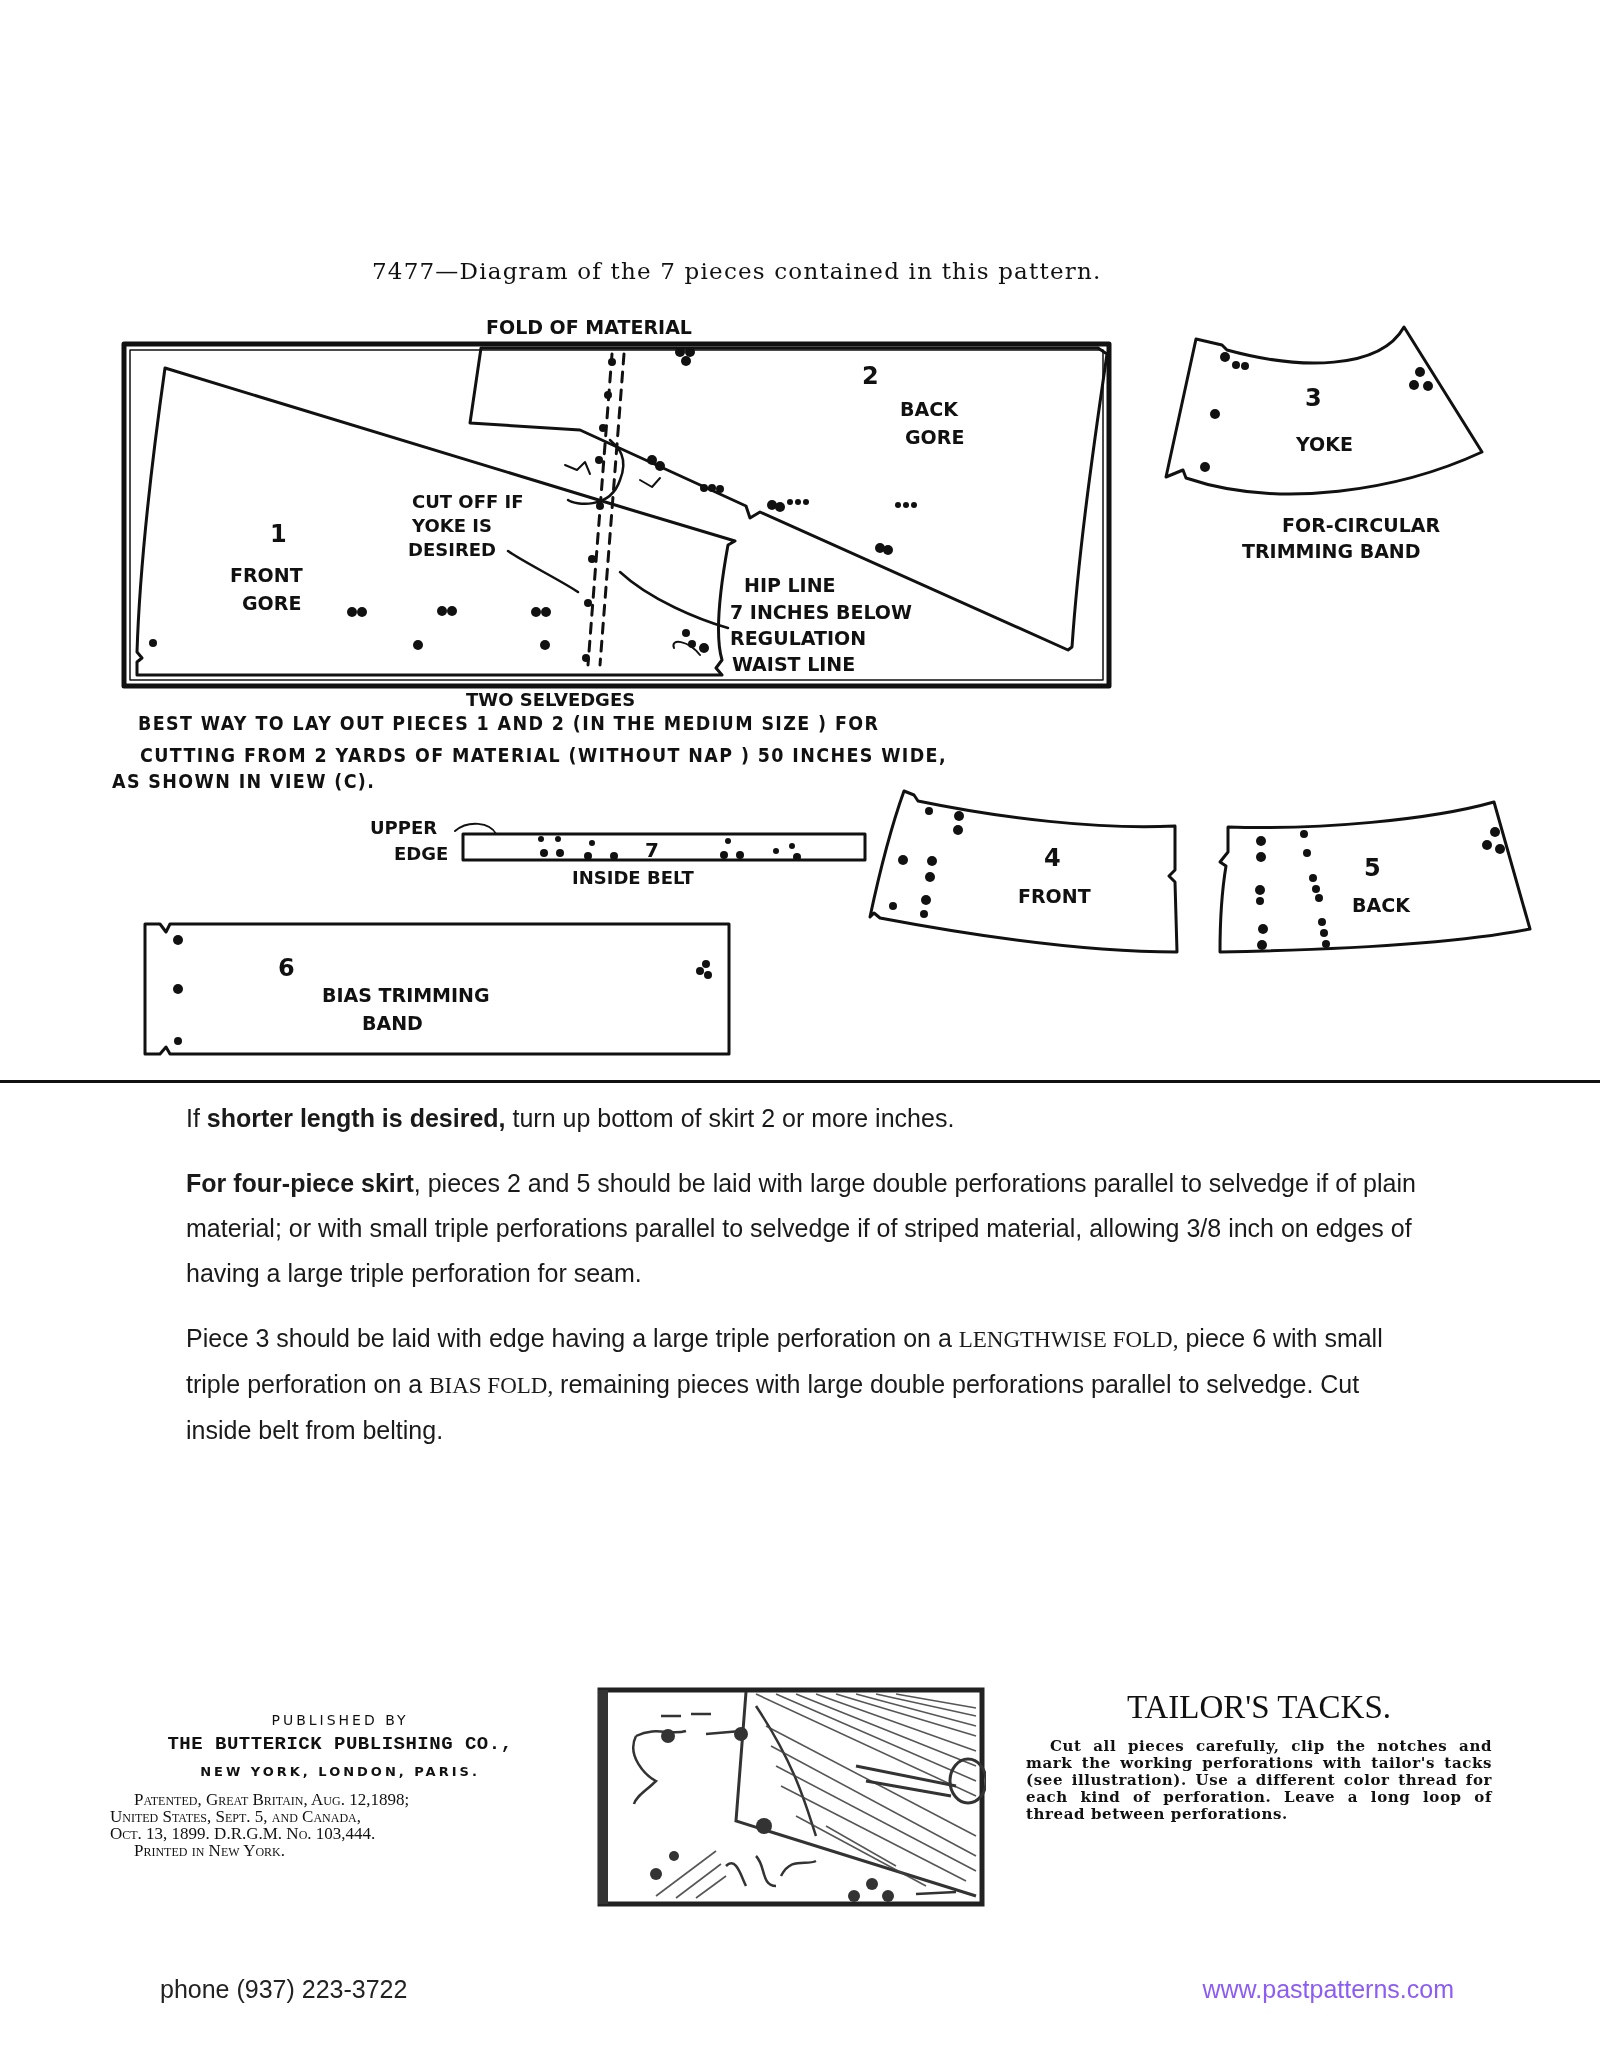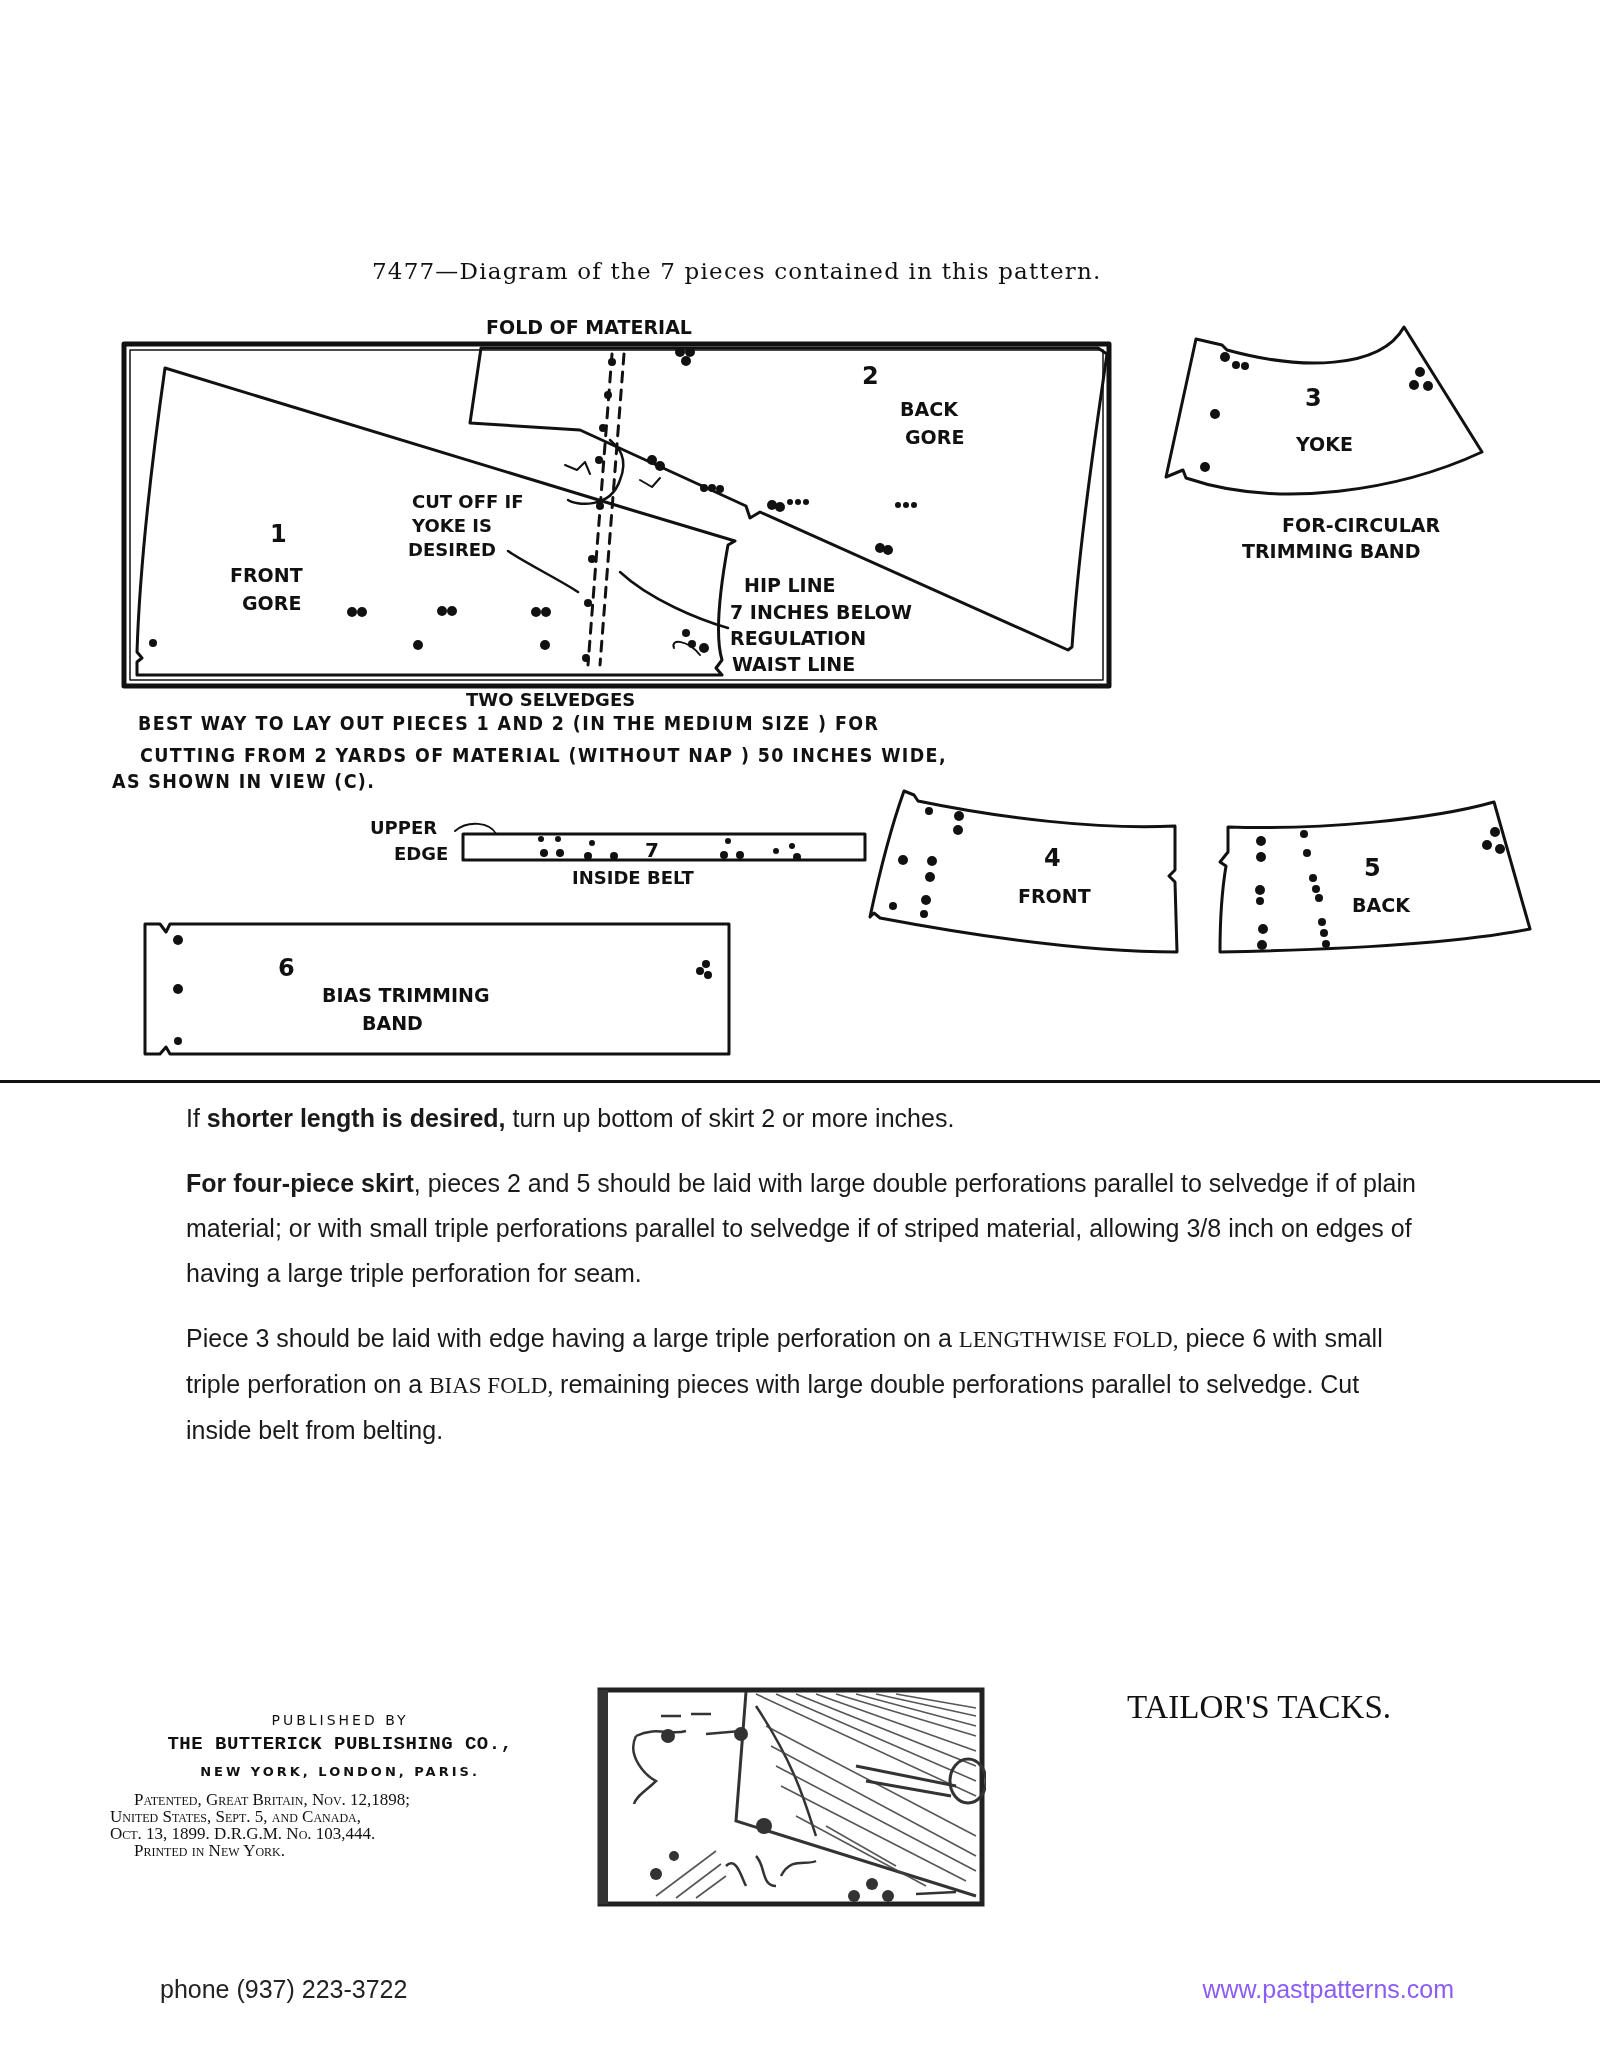--- a/index.html
+++ b/index.html
@@ -217,21 +217,21 @@
   <p><span>If </span><b>shorter length is desired,</b><span> turn up bottom of skirt 2 or more inches.</span></p>
   <p><b>For four-piece skirt</b><span>, pieces 2 and 5 should be laid with large double perforations parallel to selvedge if of plain material; or with small triple perforations parallel to selvedge if of striped material, allowing 3/8 inch on edges of having a large triple perforation for seam.</span></p>
   <p><span>Piece 3 should be laid with edge having a large triple perforation on a </span><span class="smallcaps">LENGTHWISE FOLD,</span><span> piece 6 with small triple perforation on a </span><span class="smallcaps">BIAS FOLD,</span><span> remaining pieces with large double perforations parallel to selvedge.  Cut inside belt from belting.</span></p>
 </div>
 
 <div id="publisher">
   <div id="pub-by">PUBLISHED BY</div>
   <div id="pub-name">THE BUTTERICK PUBLISHING CO.,</div>
   <div id="pub-cities">NEW YORK, LONDON, PARIS.</div>
   <div id="pub-patent">
-    <span style="padding-left:24px;">Patented, Great Britain, Nov. 12,1898;</span>
+    <span style="padding-left:24px;">Patented, Great Britain, Aug. 12,1898;</span>
     <span>United States, Sept. 5, and Canada,</span>
     <span>Oct. 13, 1899.  D.R.G.M. No. 103,444.</span>
     <span style="padding-left:24px;">Printed in New York.</span>
   </div>
 </div>
 
 <svg id="illustration" viewBox="0 0 390 222" xmlns="http://www.w3.org/2000/svg">
   <rect x="4" y="4" width="382" height="214" fill="#fff" stroke="#222" stroke-width="5"></rect>
   <rect x="2" y="4" width="10" height="214" fill="#333"></rect>
   <g stroke="#333" fill="none" stroke-width="2.5">
@@ -275,16 +275,17 @@
   <g fill="none" stroke="#333" stroke-width="3">
     <ellipse cx="372" cy="95" rx="18" ry="22"></ellipse>
     <path d="M260 80 L360 100 M270 95 L355 110"></path>
   </g>
 </svg>
 
 <div id="tacks">
   <div id="tacks-title">
     <div>TAILOR'S TACKS.</div>
   </div>
+  <div id="tacks-body" style="text-indent:24px;">Cut all pieces carefully, clip the notches and mark the working perforations with tailor's tacks (see illustration). Use a different color thread for each kind of perforation. Leave a long loop of thread between perforations.</div>
 </div>
 
 <div id="footer-phone">phone (937) 223-3722</div>
 <div id="footer-url">www.pastpatterns.com</div>
 
 </body></html>

